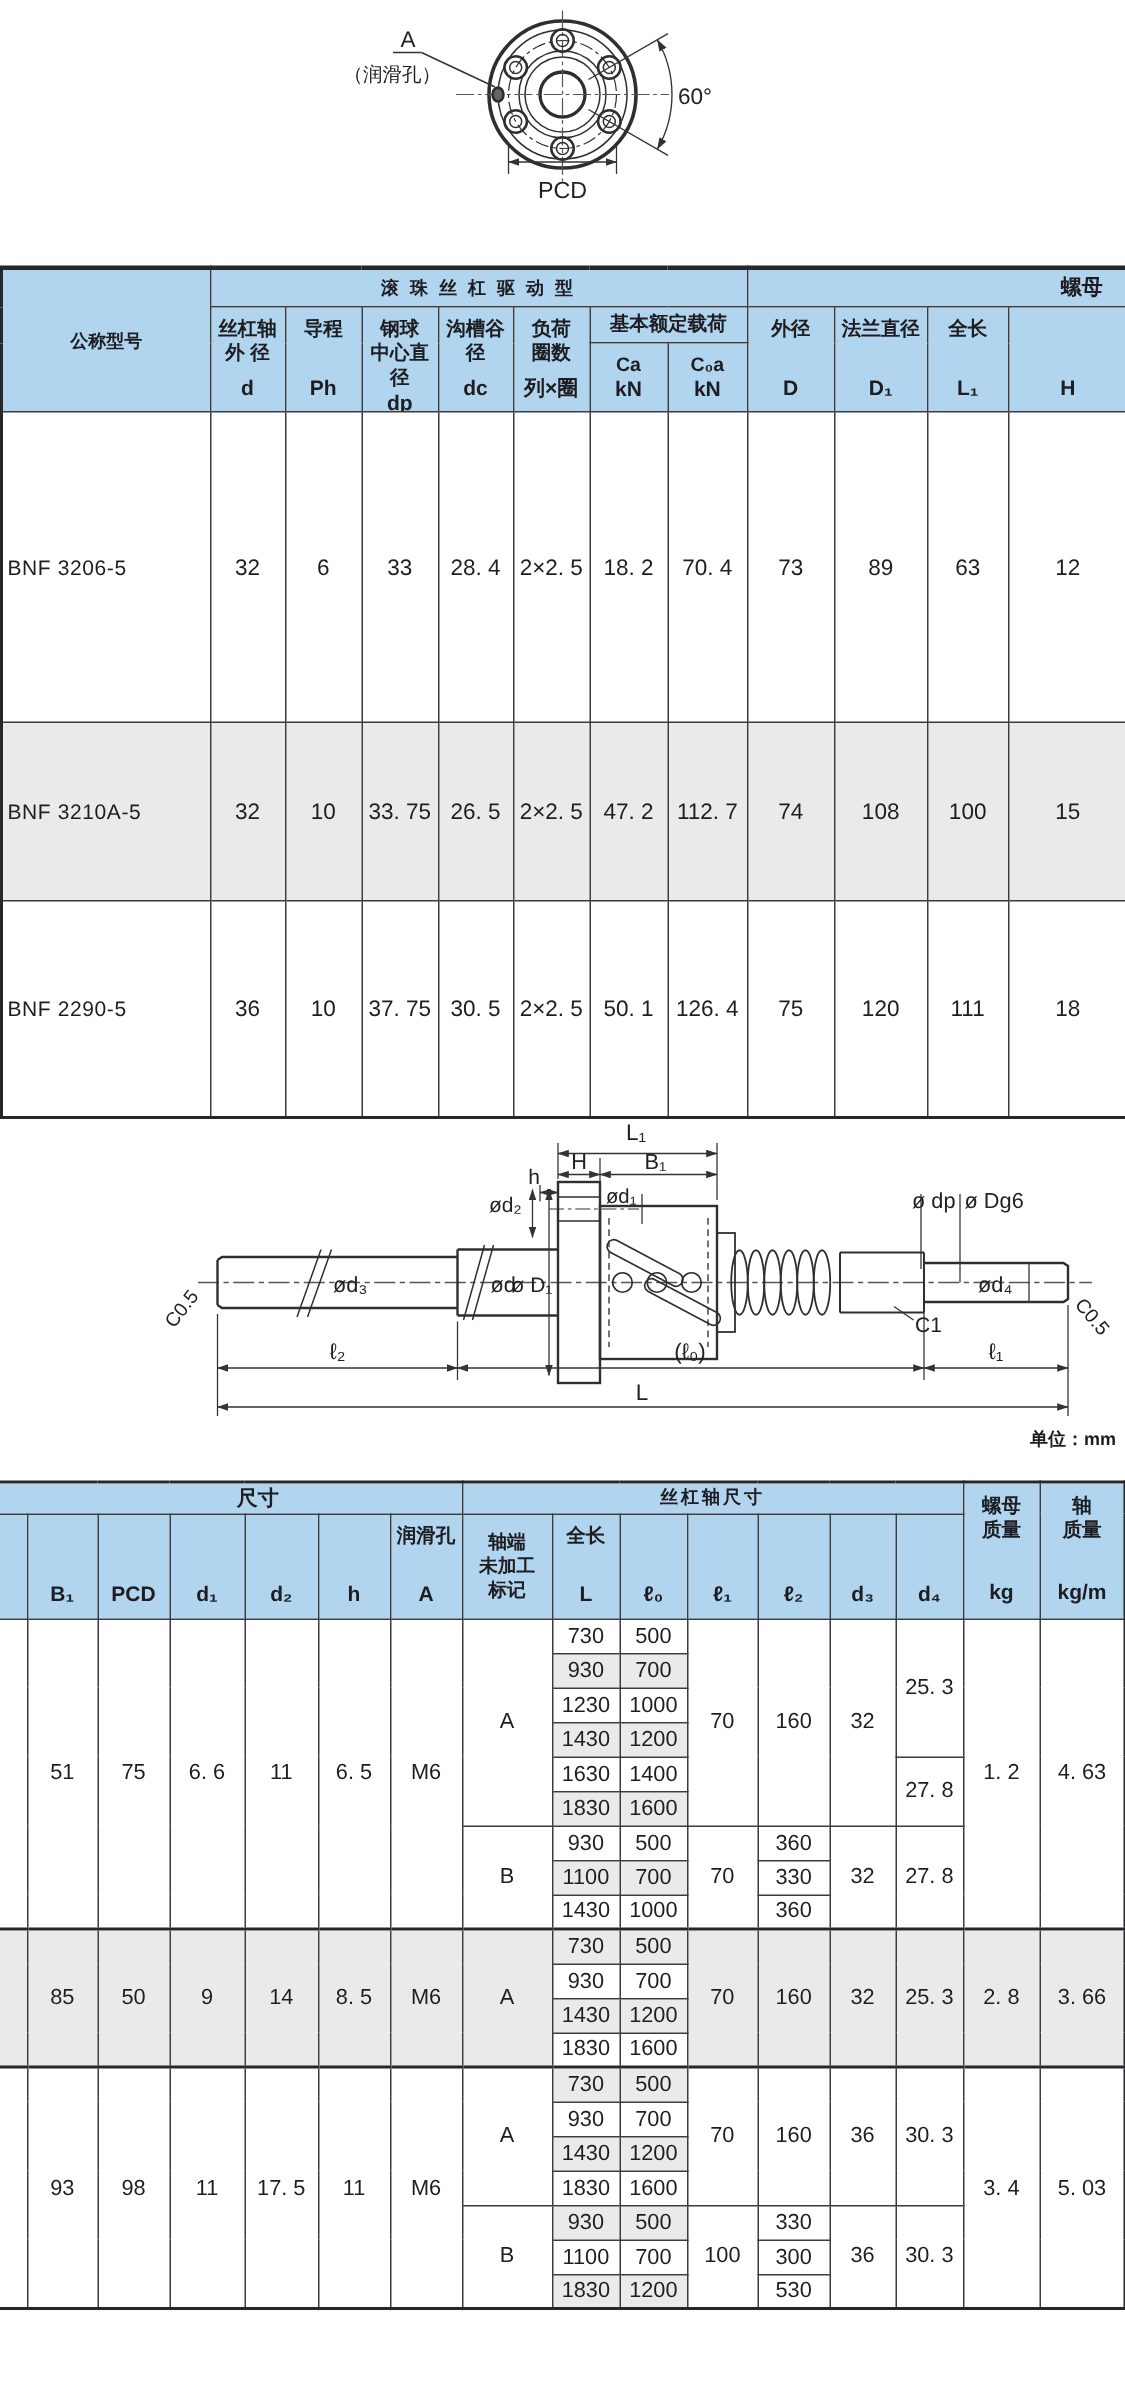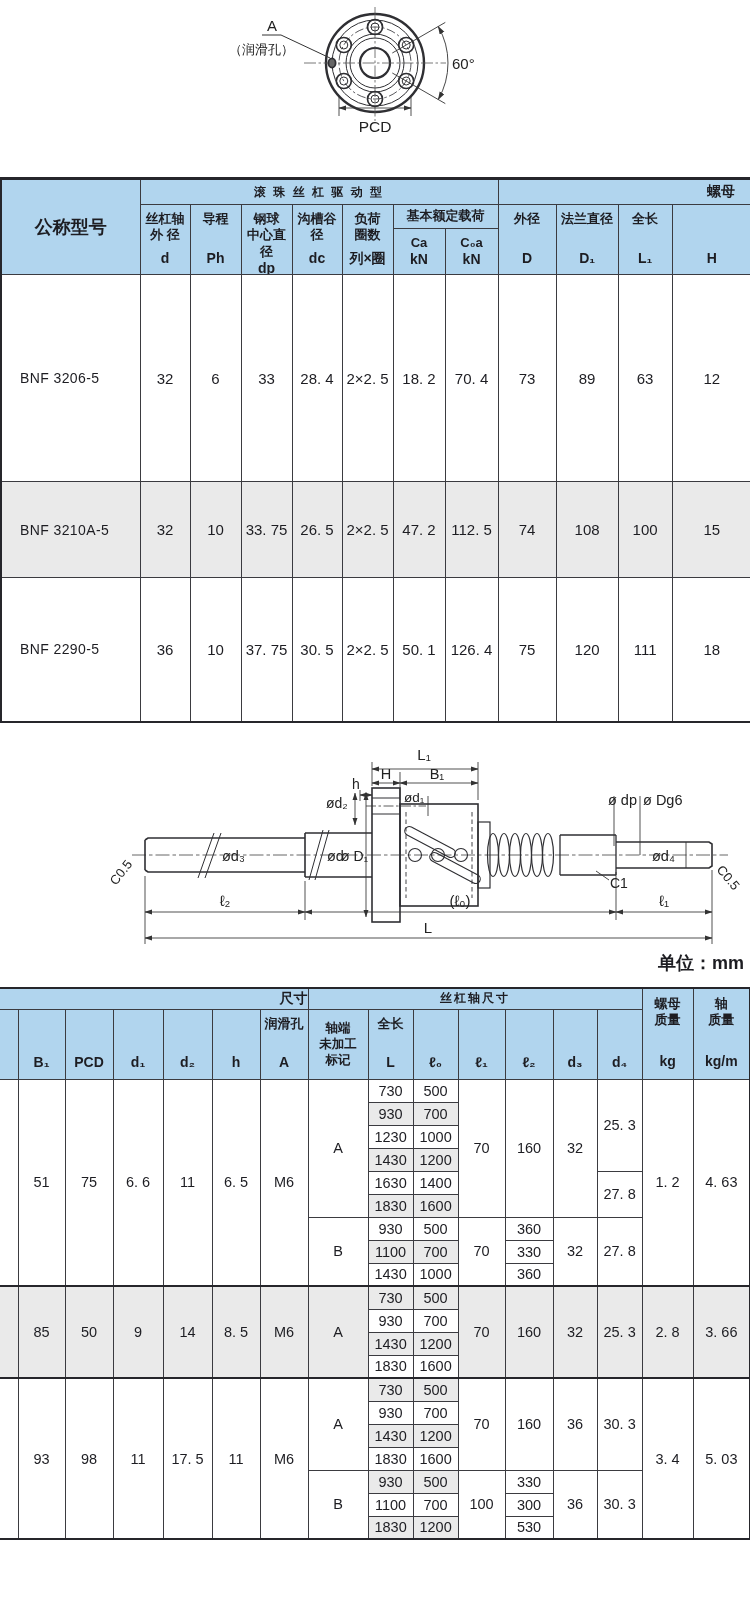--- a/index.html
+++ b/index.html
@@ -12,45 +12,45 @@
   th,td{border:1px solid #3b3b40;text-align:center;vertical-align:middle;overflow:hidden;padding:0}
   th{background:#b1d5ee;font-weight:bold;font-size:13px;line-height:1.25}
   td{font-size:15px}
   .pre{white-space:pre-line}
 
   
   #t1{top:177px;border-top:3px solid #26262b;border-left:2px solid #26262b;
       border-bottom:2px solid #26262b;border-right:none}
   #t1 .cutr{border-right:none}
   #t1 tr.hr1{height:26px} #t1 tr.hr2{height:24px} #t1 tr.hr3{height:46px}
-  #t1 tr.b1{height:207px} #t1 tr.b2{height:96px} #t1 tr.b3{height:144px}
+  #t1 tr.b1{height:207px} #t1 tr.b2{height:119px} #t1 tr.b3{height:144px}
   #t1 tr.g{background:#eaeaea}
-  .mdl{text-align:left;padding-left:18px;font-size:14px;letter-spacing:.4px}
+  .mdl{text-align:left;padding-left:3px;font-size:14px;letter-spacing:.4px}
   .gr{text-align:right;padding-right:16px;font-size:14px}
-  .gl{text-align:right;padding-left:36px;font-size:14px}
+  .gl{text-align:center;padding-left:36px;font-size:14px}
   .grp{font-size:12px;letter-spacing:2px}
 
   .luw{display:flex;flex-direction:column;justify-content:space-between;align-items:center;padding:3px 0 4px}
   .hA{height:63px} .hB{height:39px} .hC{height:62px} .hD{height:82px}
   .unit{font-size:14px;font-weight:bold}
 
   
   #t2{top:987px;border-top:2px solid #26262b;border-right:2px solid #26262b;
       border-bottom:2px solid #26262b;border-left:none}
   #t2 .cutl{border-left:none}
   #t2 tr.hr1{height:21px} #t2 tr.hr2{height:70px}
   #t2 tbody tr{height:23px}
   #t2 tr.g{background:#eaeaea}
   #t2 tr.bsep>td{border-top:2px solid #26262b}
   #t2 td{font-size:14.5px}
   .cg{background:#eaeaea}.cw{background:#fff}
   .mkl{font-size:12.5px;line-height:1.3}
 
   .abs{position:absolute}
-  #unit-note{top:951px;right:6px;font-size:18px;font-weight:bold}
+  #unit-note{top:951px;right:6px;font-size:12px;font-weight:bold}
 </style>
 </head>
 <body>
 
 <svg class="abs" style="left:228px;top:0" width="294" height="140" viewBox="0 0 294 138">
   <defs>
     <marker id="m1e" markerWidth="9" markerHeight="7" refX="8.5" refY="3" orient="auto">
         <path d="M0,0L9,3L0,6z" fill="#333"></path>
       </marker>
     <marker id="m1s" markerWidth="9" markerHeight="7" refX="8.5" refY="3" orient="auto-start-reverse">
@@ -126,21 +126,21 @@
       <col style="width:51px">
       <col style="width:52px">
       <col style="width:53px">
     <col style="width:58px">
       <col style="width:62px">
       <col style="width:54px">
       <col style="width:79px">
   </colgroup>
   <tbody>
   <tr class="hr1">
-    <th rowspan="3" style="font-size:18px">公称型号</th>
+    <th rowspan="3" style="font-size:12px">公称型号</th>
     <th colspan="7" class="grp">滚 珠 丝 杠 驱 动 型</th>
     <th colspan="4" class="gr cutr">螺母</th>
   </tr>
   <tr class="hr2">
     <th rowspan="2">
           <div class="luw hA">
             <span class="pre">丝杠轴
 外 径</span>
             <span class="unit">d</span>
           </div>
@@ -226,21 +226,21 @@
     <td class="cutr">12</td>
   </tr>
   <tr class="b2 g">
     <td class="mdl">BNF 3210A-5</td>
     <td>32</td>
     <td>10</td>
     <td>33. 75</td>
     <td>26. 5</td>
     <td>2×2. 5</td>
     <td>47. 2</td>
-    <td>112. 5</td>
+    <td>112. 7</td>
     <td>74</td>
     <td>108</td>
     <td>100</td>
     <td class="cutr">15</td>
   </tr>
   <tr class="b3">
     <td class="mdl">BNF 2290-5</td>
     <td>36</td>
     <td>10</td>
     <td>37. 75</td>

